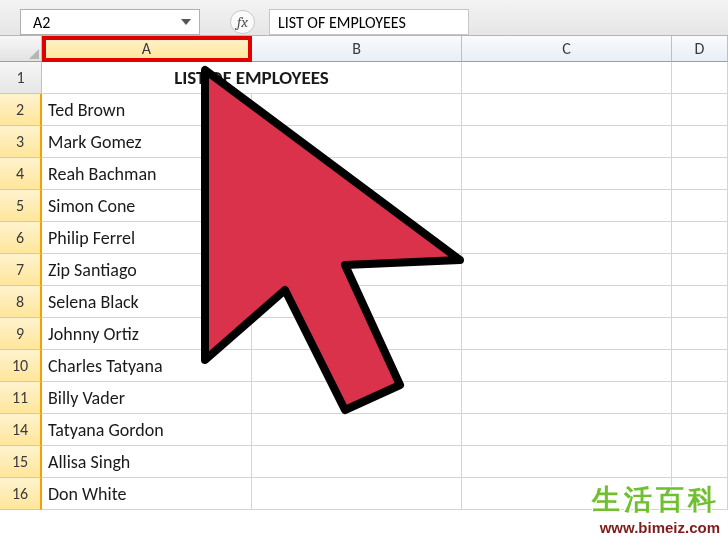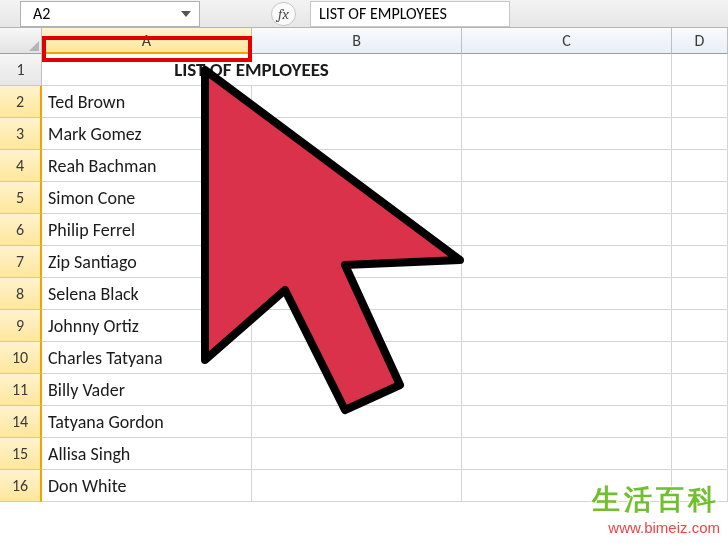--- a/index.html
+++ b/index.html
@@ -8,22 +8,22 @@
     font-size: 16px;
     background: #fff;
     width: 728px;
     height: 546px;
     overflow: hidden;
     position: relative;
     user-select: none;
   }
   .formula-bar {
     display: flex;
-    align-items: center;
-    height: 28px;
+    align-items: flex-end;
+    height: 36px;
     background: linear-gradient(#f3f3f3, #e6e6e6);
     border-bottom: 1px solid #b5b5b5;
     padding-left: 20px;
   }
   .name-box {
     width: 180px;
     height: 26px;
     background: #fff;
     border: 1px solid #b0b0b0;
     display: flex;
@@ -46,21 +46,20 @@
   }
   .fx-btn-group {
     display: flex;
     align-items: center;
     background: #fafafa;
     border: 1px solid #c7c7c7;
     border-radius: 12px;
     height: 24px;
     padding: 0 6px;
     gap: 6px;
-    margin-left: 41px;
   }
   .fx-label {
     font-style: italic;
     font-family: "Cambria", serif;
     font-size: 15px;
     color: #555;
   }
   .formula-input {
     margin-left: 14px;
     height: 26px;
@@ -183,23 +182,24 @@
   }
   .wm-cn {
     font-size: 28px;
     font-weight: bold;
     color: #6fbf2f;
     text-shadow: 1px 1px 0 #fff, -1px -1px 0 #fff, 1px -1px 0 #fff, -1px 1px 0 #fff;
     letter-spacing: 4px;
   }
   .wm-url {
     font-size: 15px;
-    color: #ef4444;
+    color: #7f1d1d;
     text-shadow: 1px 1px 0 #fff;
     font-family: Arial, sans-serif;
+    font-weight: bold;
   }
 </style>
 </head>
 <body>
 
 <div class="formula-bar">
   <div class="name-box">
     <span>A2</span>
     <span class="dropdown">
       <svg width="10" height="6" viewBox="0 0 10 6">

